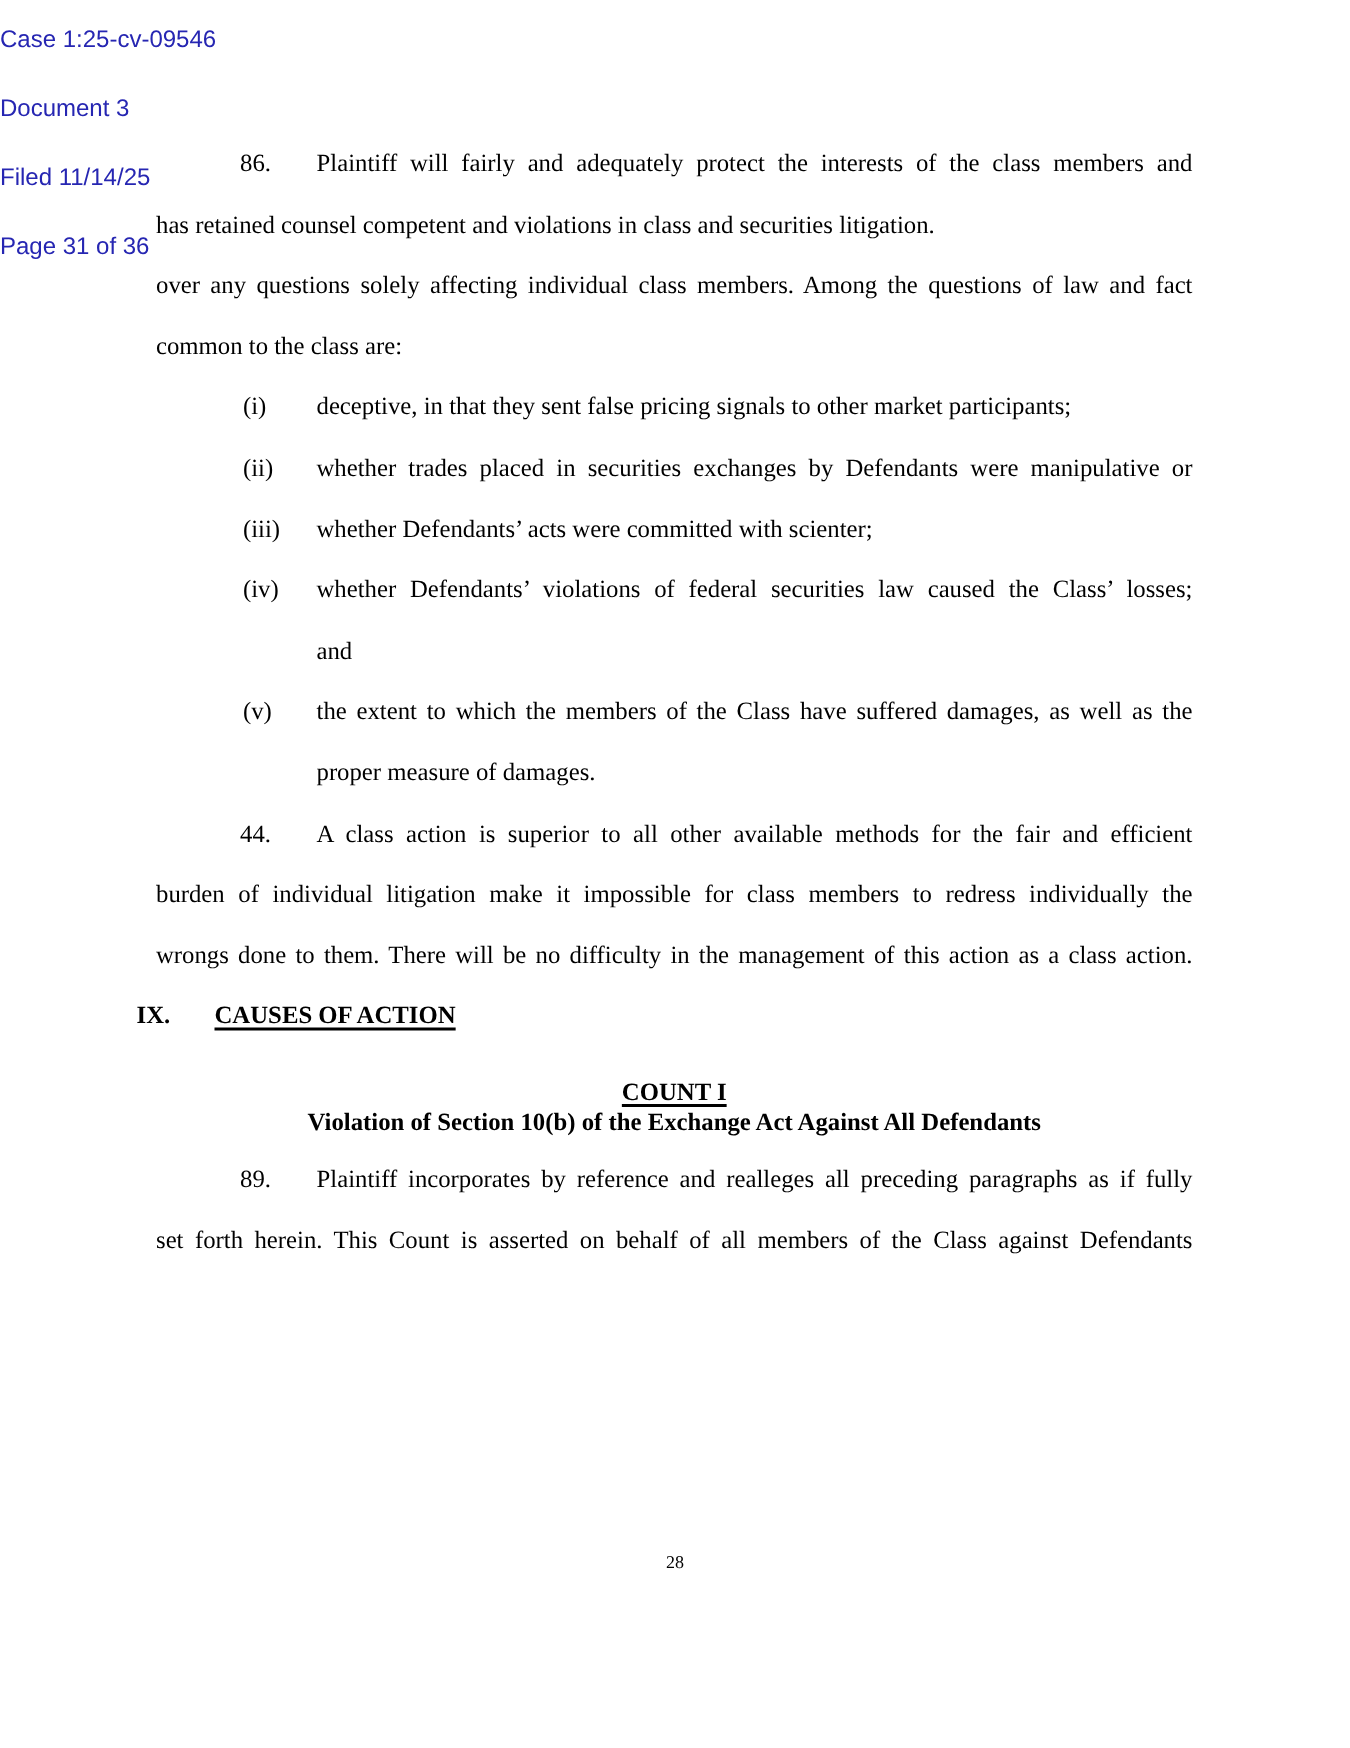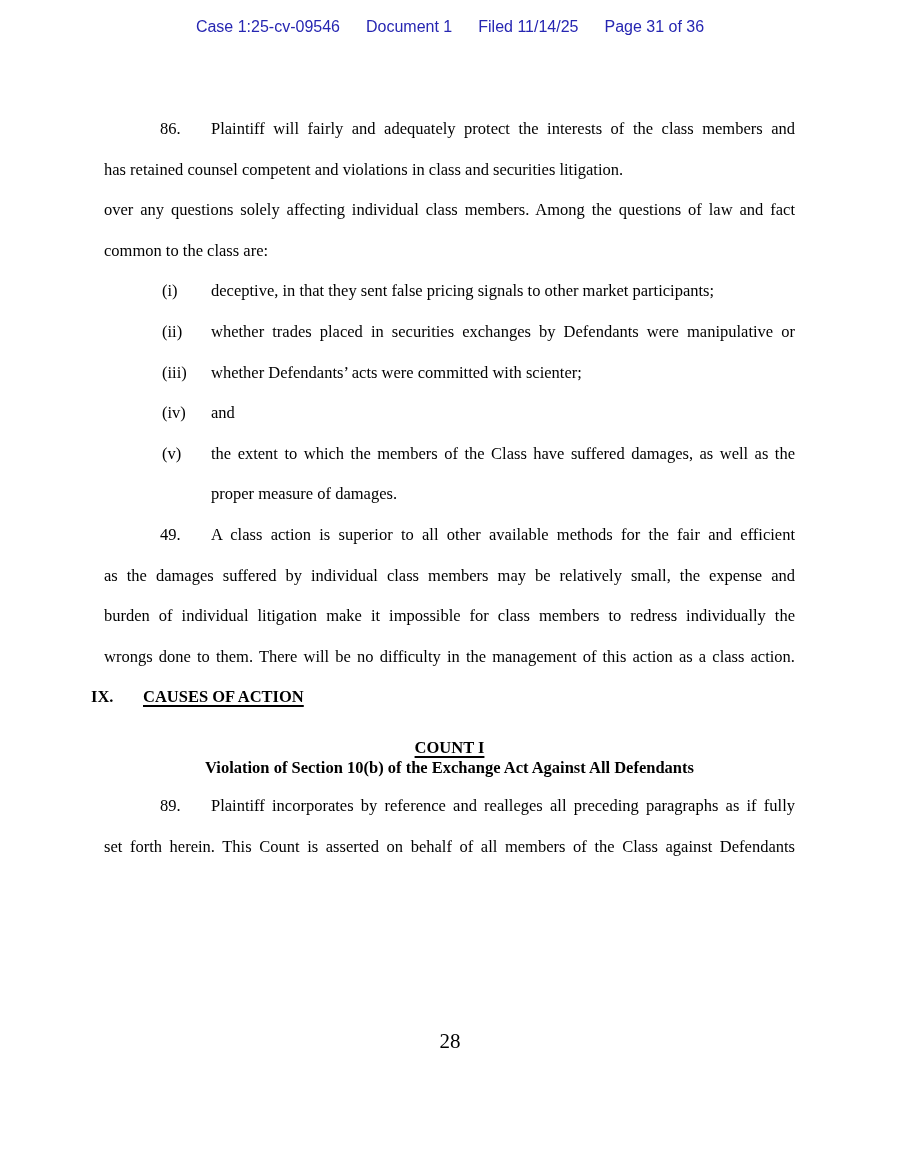--- a/index.html
+++ b/index.html
@@ -20,27 +20,28 @@
     left: 0;
     width: 100%;
     display: flex;
     justify-content: center;
     gap: 26px;
     font-family: "Liberation Sans", sans-serif;
     font-size: 16px;
     line-height: 20px;
     color: #2626b2;
     white-space: nowrap;
+    flex-direction: column;
   }
 
   
   .doc-body {
     position: absolute;
     left: 104px;
-    top: 109px;
+    top: 89px;
     width: 691px;
     font-size: 16.5px;
     line-height: 40.6px;
   }
 
   .line {
     text-align: justify;
     text-align-last: justify;
     text-justify: inter-word;
     white-space: normal;
@@ -90,32 +91,32 @@
 
   .p89-first { margin-top: 7px; font-family: Liberation Serif, serif; }
 
   
   .page-number {
     position: absolute;
     top: 1030px;
     left: 0;
     width: 100%;
     text-align: center;
-    font-size: 21px;
+    font-size: 12px;
     line-height: 22px;
   }
 </style>
 </head>
 <body>
 
 <div class="page">
 
   <div class="stamp">
     <span>Case 1:25-cv-09546</span>
-    <span>Document 1</span>
+    <span>Document 3</span>
     <span>Filed 11/14/25</span>
     <span>Page 31 of 36</span>
   </div>
 
   <div class="doc-body">
 
     <div>
       <div class="line"><span class="pnum"><span>86.</span></span><span>Plaintiff will fairly and adequately protect the interests of the class members and</span></div>
       <div class="line endline">has retained counsel competent and violations in class and securities litigation.</div>
     </div>
@@ -132,32 +133,31 @@
     <div class="list-item">
       <div class="line endline">deceptive, in that they sent false pricing signals to other market participants;</div>
       <div class="line"><span class="marker">(ii)</span><span>whether trades placed in securities exchanges by Defendants were manipulative or</span></div>
     </div>
 
     <div class="list-item">
       <div class="line endline"><span class="marker">(iii)</span><span>whether Defendants’ acts were committed with scienter;</span></div>
     </div>
 
     <div class="list-item">
-      <div class="line"><span class="marker">(iv)</span></div>
+      <div class="line"><span class="marker">(iv)</span><span>whether Defendants’ violations of federal securities law caused the Class’ losses;</span></div>
       <div class="line endline">and</div>
     </div>
 
     <div class="list-item">
       <div class="line"><span class="marker">(v)</span><span>the extent to which the members of the Class have suffered damages, as well as the</span></div>
       <div class="line endline">proper measure of damages.</div>
     </div>
 
     <div>
-      <div class="line"><span class="pnum"><span>49.</span></span><span>A class action is superior to all other available methods for the fair and efficient</span></div>
-      <div class="line">as the damages suffered by individual class members may be relatively small, the expense and</div>
+      <div class="line"><span class="pnum"><span>44.</span></span><span>A class action is superior to all other available methods for the fair and efficient</span></div>
       <div class="line">burden of individual litigation make it impossible for class members to redress individually the</div>
       <div class="line">wrongs done to them. There will be no difficulty in the management of this action as a class action.</div>
     </div>
 
     <div class="section-heading">
       <span class="hnum">IX.</span><span class="u">CAUSES OF ACTION</span>
     </div>
 
     <div class="count-block">
       <div><span class="u">COUNT I</span></div>

